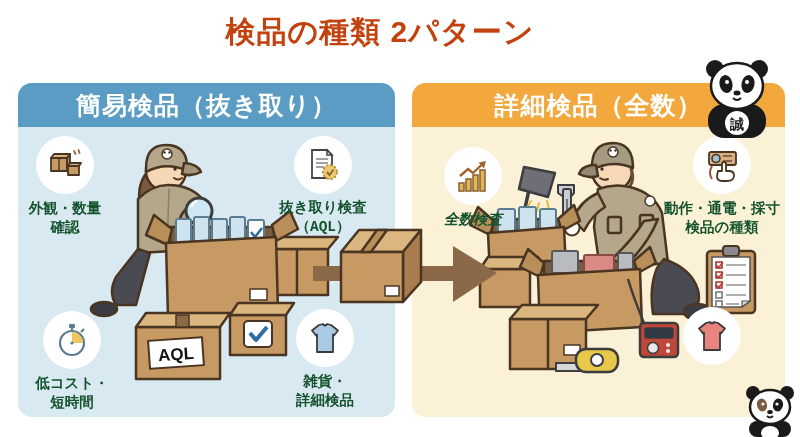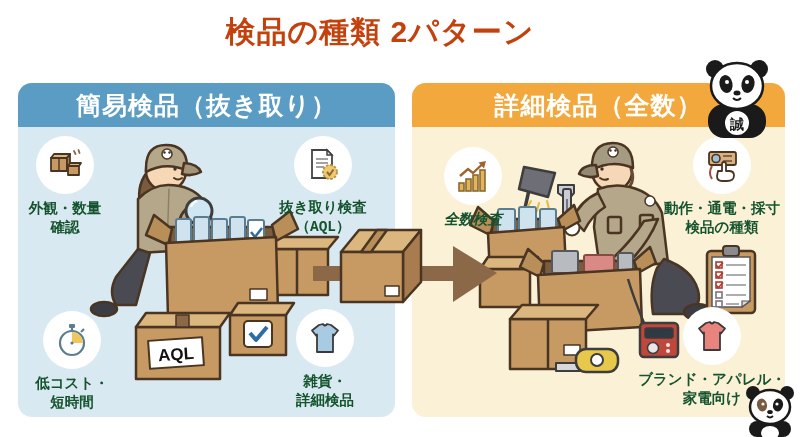--- a/index.html
+++ b/index.html
@@ -311,22 +311,20 @@
       </div>
 
 
       <div class="feature" style="left:225px;top:180px;">
         <div class="icon-circle">
             <svg width="34" height="33" viewBox="0 0 34 33">
           <path d="M11,3 L15,2 Q17,4.5 19,2 L23,3 L30,8.5 L26,13.5 L25,12.5 L25,30 L9,30 L9,12.5 L8,13.5 L4,8.5 Z" fill="#e8837d" stroke="#3a3a3a" stroke-width="1.8" stroke-linejoin="round"></path>
           <path d="M14.5,2.2 Q17,5.5 19.5,2.2" fill="none" stroke="#3a3a3a" stroke-width="1.4"></path>
         </svg>
           </div>
-        <div class="feature-label">ブランド・アパレル・
-家電向け</div>
       </div>
 
     </div>
   </div>
 
   <svg class="mid-arrow" viewBox="0 0 185 115">
     <rect x="0" y="56" width="148" height="15" fill="#8a6848"></rect>
     <polygon points="140,36 184,63 140,92" fill="#8a6848"></polygon>
     <g stroke="#4a3522" stroke-width="2.5" stroke-linejoin="round">
       <polygon points="28,42 46,20 108,20 90,42" fill="#dcb67f"></polygon>

